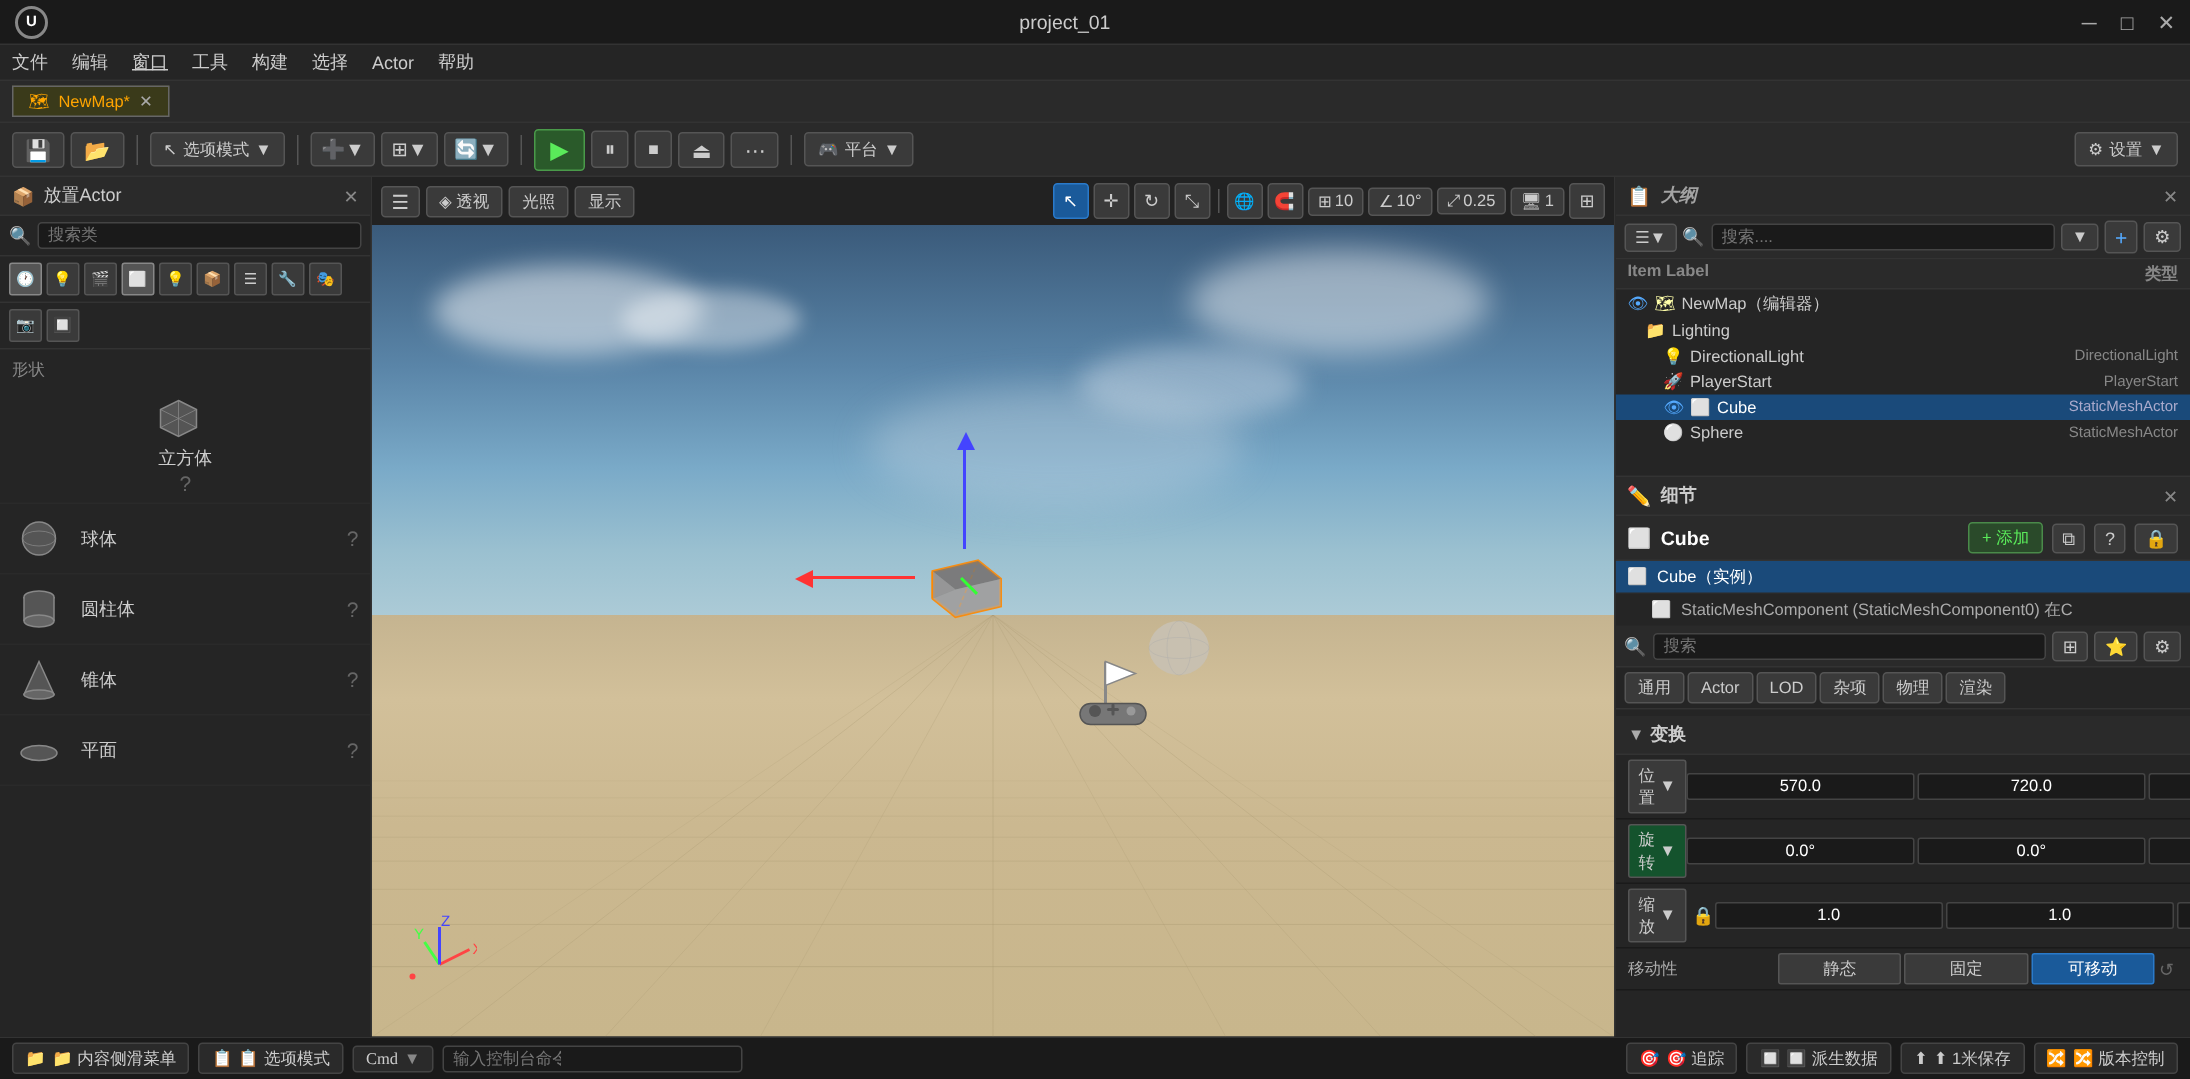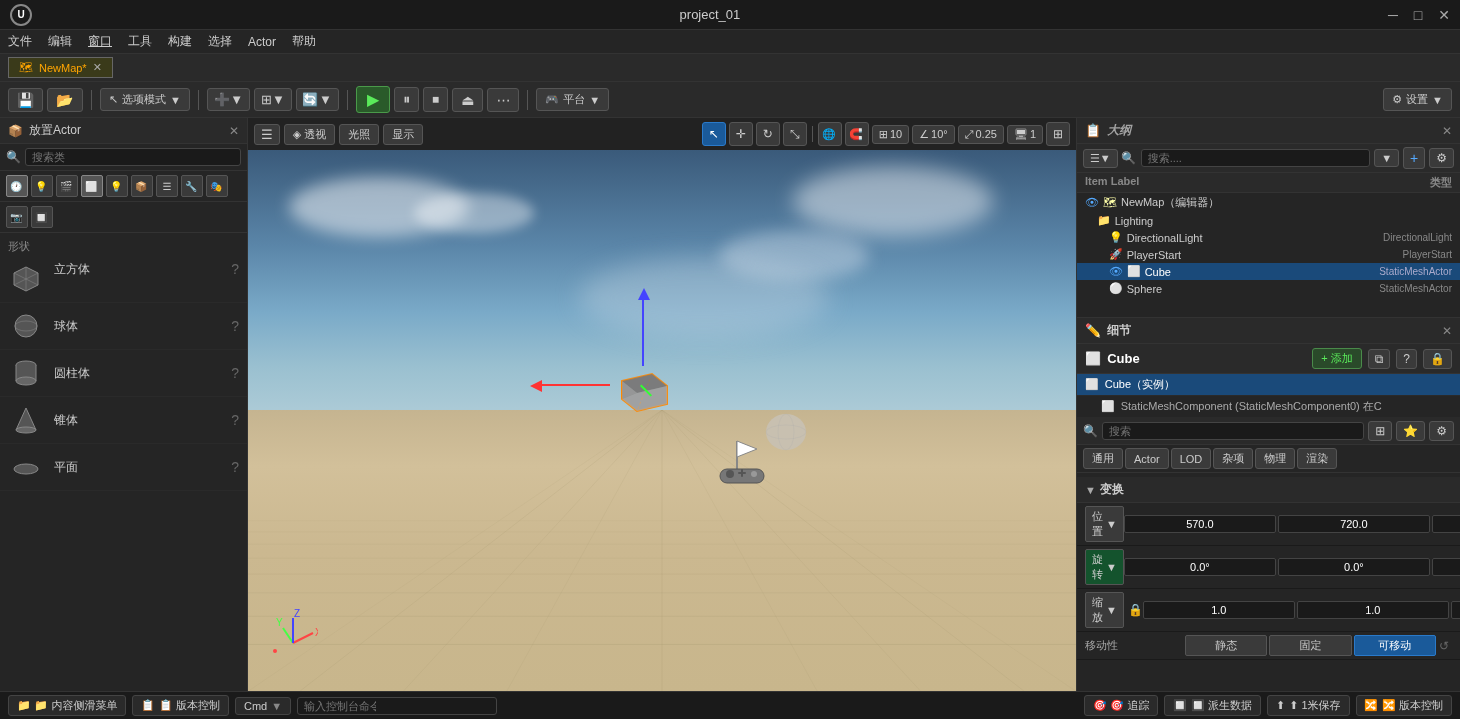--- a/index.html
+++ b/index.html
@@ -103,21 +103,21 @@
       <div style="width:22px;height:22px;background:#3a3a3a;border:1px solid #555;border-radius:2px;display:flex;align-items:center;justify-content:center;cursor:pointer;font-size:10px;">🔧</div>
       <div style="width:22px;height:22px;background:#3a3a3a;border:1px solid #555;border-radius:2px;display:flex;align-items:center;justify-content:center;cursor:pointer;font-size:10px;">🎭</div>
     </div>
 
     <div style="display:flex;align-items:center;gap:3px;padding:4px 6px;border-bottom:1px solid #333;flex-wrap:wrap;">
       <div style="width:22px;height:22px;background:#3a3a3a;border:1px solid #555;border-radius:2px;display:flex;align-items:center;justify-content:center;cursor:pointer;font-size:10px;">📷</div>
       <div style="width:22px;height:22px;background:#3a3a3a;border:1px solid #555;border-radius:2px;display:flex;align-items:center;justify-content:center;cursor:pointer;font-size:10px;">🔲</div>
     </div>
     <div style="color:#888;font-size:11px;padding:6px 8px 2px 8px;">形状</div>
 
-    <div style="display:flex;padding:5px 8px;cursor:pointer;border-bottom:1px solid #2a2a2a;">
+    <div style="display:flex;align-items:center;padding:5px 8px;cursor:pointer;border-bottom:1px solid #2a2a2a;flex-direction:column;">
       <div style="width:36px;height:36px;margin-right:10px;display:flex;align-items:center;justify-content:center;">
         <svg width="28" height="28" viewBox="0 0 28 28">
             <polygon points="14,2 26,8 26,20 14,26 2,20 2,8" fill="#555" stroke="#888" stroke-width="1"></polygon>
             <line x1="14" y1="2" x2="14" y2="26" stroke="#888" stroke-width="0.5"></line>
             <line x1="2" y1="8" x2="26" y2="20" stroke="#888" stroke-width="0.5"></line>
             <line x1="26" y1="8" x2="2" y2="20" stroke="#888" stroke-width="0.5"></line>
           </svg>
       </div>
       <span style="flex:1;font-size:12px;color:#ccc;">立方体</span>
       <span style="color:#666;font-size:14px;">?</span>
@@ -474,23 +474,23 @@
   </div>
 </div>
 
 <div style="height:28px;background:#1a1a1a;border-top:1px solid #333;display:flex;align-items:center;padding:0 8px;gap:6px;">
   <button style="background:#2a2a2a;border:1px solid #444;border-radius:3px;padding:2px 8px;color:#ccc;cursor:pointer;font-size:11px;display:flex;align-items:center;gap:4px;">
     <span>📁</span>
       <span>📁 内容侧滑菜单</span>
   </button>
   <button style="background:#2a2a2a;border:1px solid #444;border-radius:3px;padding:2px 8px;color:#ccc;cursor:pointer;font-size:11px;display:flex;align-items:center;gap:4px;">
     <span>📋</span>
-      <span>📋 版本控制</span>
-  </button>
-  <div style="background:#2a2a2a;border:1px solid #444;border-radius:3px;padding:2px 8px;color:#ccc;font-size:11px;display:flex;align-items:center;gap:4px;">
+      <span>📋 选项模式</span>
+  </button>
+  <div style="background:#2a2a2a;border:1px solid #444;border-radius:3px;padding:2px 8px;color:#ccc;font-size:11px;display:flex;align-items:center;gap:4px;font-family:Liberation Serif, serif;">
     <span>Cmd</span>
     <span style="color:#888;cursor:pointer;">▼</span>
   </div>
   <input type="text" style="background: rgb(26, 26, 26); border: 1px solid rgb(68, 68, 68); border-radius: 3px; padding: 2px 120px 2px 6px; color: rgb(85, 85, 85); font-size: 11px; outline: none; width: 200px;" placeholder="输入控制台命令">
   <div style="flex:1;"></div>
   <button style="background:#2a2a2a;border:1px solid #444;border-radius:3px;padding:2px 8px;color:#ccc;cursor:pointer;font-size:11px;display:flex;align-items:center;gap:4px;">
     <span>🎯</span>
       <span>🎯 追踪</span>
   </button>
   <button style="background:#2a2a2a;border:1px solid #444;border-radius:3px;padding:2px 8px;color:#ccc;cursor:pointer;font-size:11px;display:flex;align-items:center;gap:4px;">

